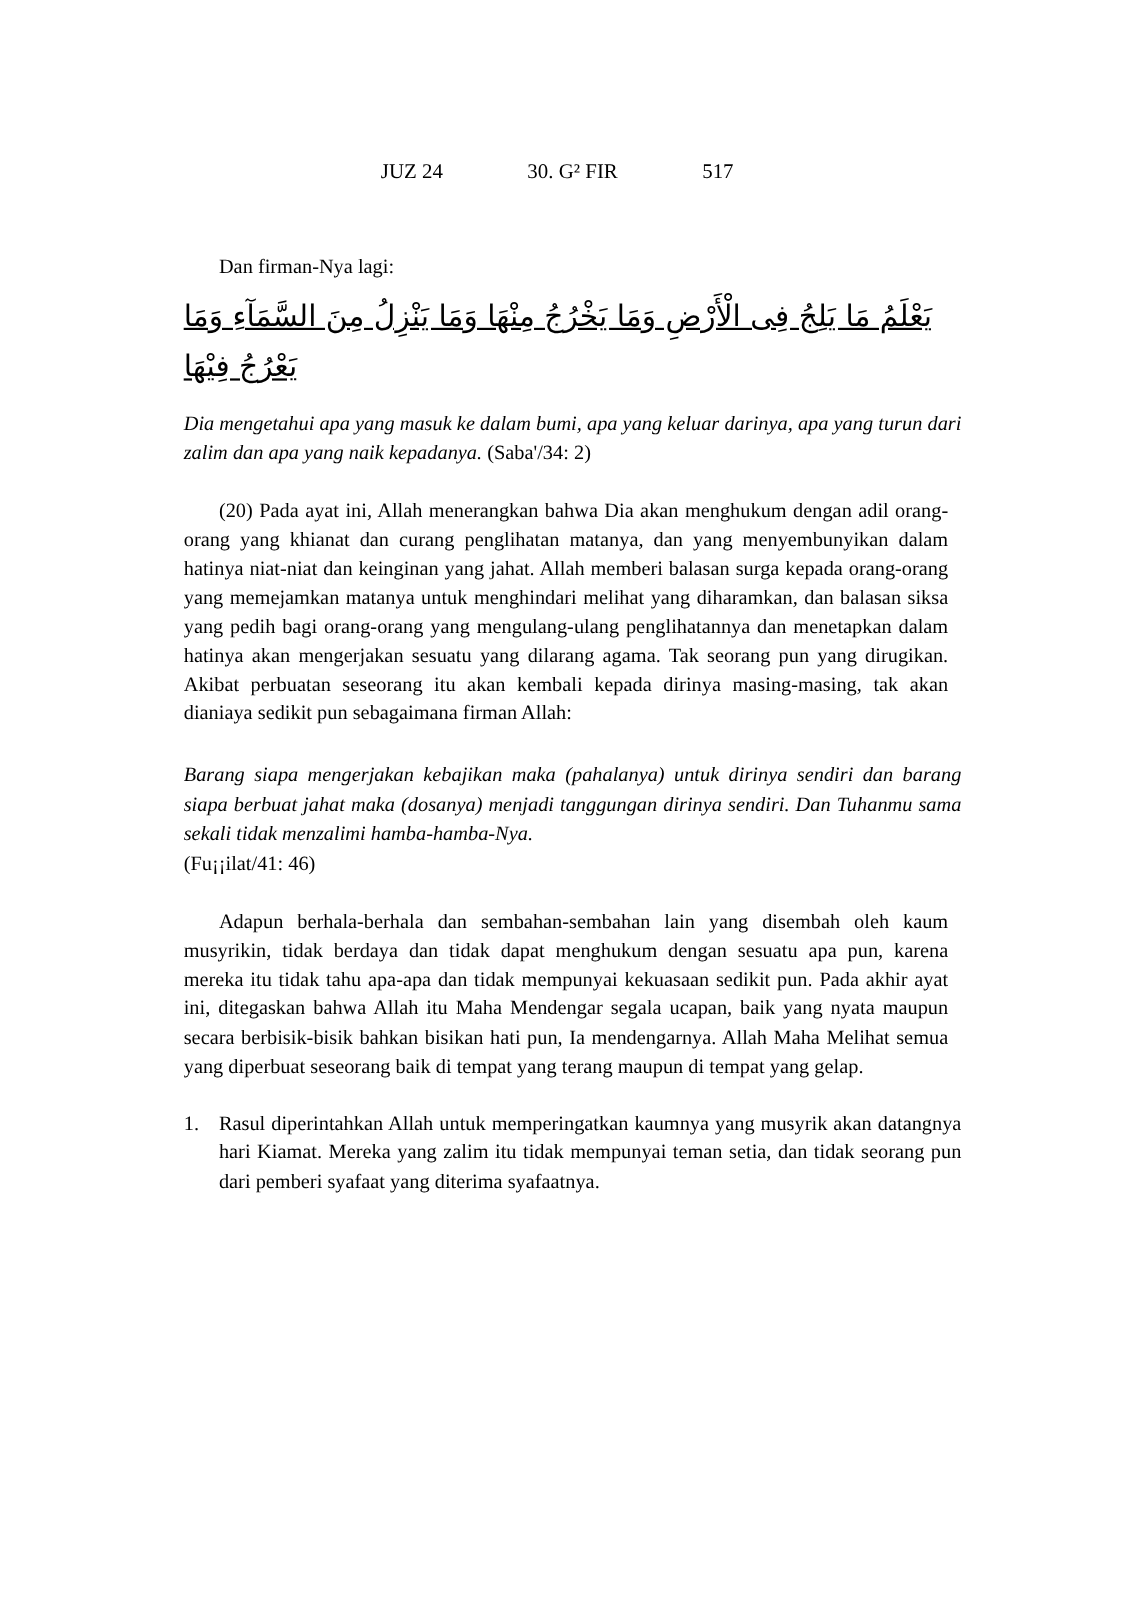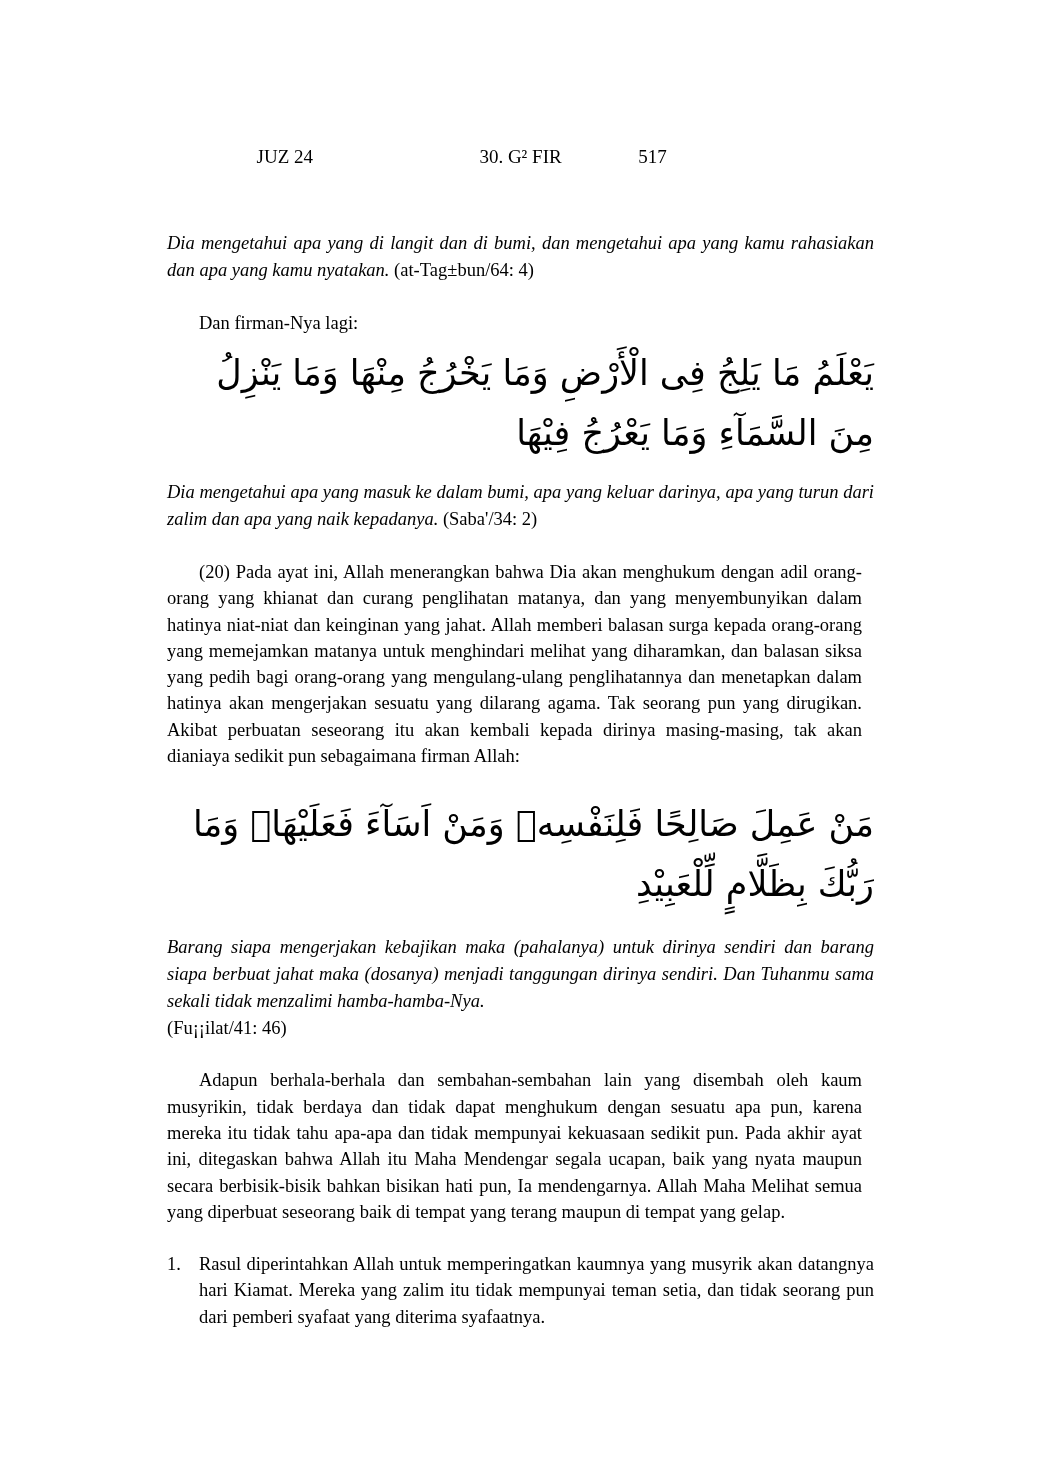--- a/index.html
+++ b/index.html
@@ -13,21 +13,21 @@
     box-sizing: border-box;
     padding: 146px 164px 40px 167px;
     overflow: hidden;
   }
   .header-row {
     display: flex;
     align-items: baseline;
     font-size: 19px;
     margin-bottom: 62px;
   }
-  .header-left  { flex: 1; text-align: center; }
+  .header-left  { flex: 1; text-align: right; }
   .header-center{ flex: 1; text-align: center; }
   .header-right { flex: 1; text-align: left; }
 
   .quote {
     font-style: italic;
     font-size: 18.5px;
     line-height: 1.45;
     text-align: justify;
     margin: 0 0 26px 0;
   }
@@ -36,25 +36,26 @@
 
   .intro-line {
     font-size: 18.5px;
     line-height: 1.45;
     text-indent: 32px;
     margin: 0 0 6px 0;
   }
 
   .arabic-line {
     direction: rtl;
-    text-align: right;
+    text-align: left;
     font-family: "DejaVu Sans", sans-serif;
-    font-size: 35px;
+    font-size: 27px;
     line-height: 1.7;
     margin: 8px 0 16px 0;
+    text-decoration: underline;
   }
 
   .body-para {
     font-size: 18.5px;
     line-height: 1.42;
     text-align: justify;
     text-indent: 32px;
     margin: 0 12px 26px 0;
   }
 
@@ -84,37 +85,32 @@
 <body>
 
 <div class="page">
 
   <div class="header-row">
     <span class="header-left">JUZ 24</span>
     <span class="header-center">30. G²  FIR</span>
     <span class="header-right">517</span>
   </div>
 
-  <p class="quote">
-    <span>Dia mengetahui apa yang di langit dan di bumi, dan mengetahui apa yang kamu rahasiakan dan apa yang kamu nyatakan.</span>
-    <span class="ref">(at-Tag±bun/64: 4)</span>
-  </p>
 
   <p class="intro-line">Dan firman-Nya lagi:</p>
 
   <div class="arabic-line">يَعْلَمُ مَا يَلِجُ فِى الْأَرْضِ وَمَا يَخْرُجُ مِنْهَا وَمَا يَنْزِلُ مِنَ السَّمَآءِ وَمَا يَعْرُجُ فِيْهَا</div>
 
   <p class="quote">
     <span>Dia mengetahui apa yang masuk ke dalam bumi, apa yang keluar darinya, apa yang turun dari zalim dan apa yang naik kepadanya.</span>
     <span class="ref">(Saba'/34: 2)</span>
   </p>
 
   <p class="body-para">(20) Pada ayat ini, Allah menerangkan bahwa Dia akan menghukum dengan adil orang-orang yang khianat dan curang penglihatan matanya, dan yang menyembunyikan dalam hatinya niat-niat dan keinginan yang jahat. Allah memberi balasan surga kepada orang-orang yang memejamkan matanya untuk menghindari melihat yang diharamkan, dan balasan siksa yang pedih bagi orang-orang yang mengulang-ulang penglihatannya dan menetapkan dalam hatinya akan mengerjakan sesuatu yang dilarang agama. Tak seorang pun yang dirugikan. Akibat perbuatan seseorang itu akan kembali kepada dirinya masing-masing, tak akan dianiaya sedikit pun sebagaimana firman Allah:</p>
 
-  <div class="arabic-line">مَنْ عَمِلَ صَالِحًا فَلِنَفْسِهٖ وَمَنْ اَسَآءَ فَعَلَيْهَاۗ وَمَا رَبُّكَ بِظَلَّامٍ لِّلْعَبِيْدِ</div>
   <div class="spacer-after-arabic2"></div>
 
   <p class="quote">
     <span>Barang siapa mengerjakan kebajikan maka (pahalanya) untuk dirinya sendiri dan barang siapa berbuat jahat maka (dosanya) menjadi tanggungan dirinya sendiri. Dan Tuhanmu sama sekali tidak menzalimi hamba-hamba-Nya.</span>
     <span class="ref-block">(Fu¡¡ilat/41: 46)</span>
   </p>
 
   <p class="body-para">Adapun berhala-berhala dan sembahan-sembahan lain yang disembah oleh kaum musyrikin, tidak berdaya dan tidak dapat menghukum dengan sesuatu apa pun, karena mereka itu tidak tahu apa-apa dan tidak mempunyai kekuasaan sedikit pun. Pada akhir ayat ini, ditegaskan bahwa Allah itu Maha Mendengar segala ucapan, baik yang nyata maupun secara berbisik-bisik bahkan bisikan hati pun, Ia mendengarnya. Allah Maha Melihat semua yang diperbuat seseorang baik di tempat yang terang maupun di tempat yang gelap.</p>
 
 

